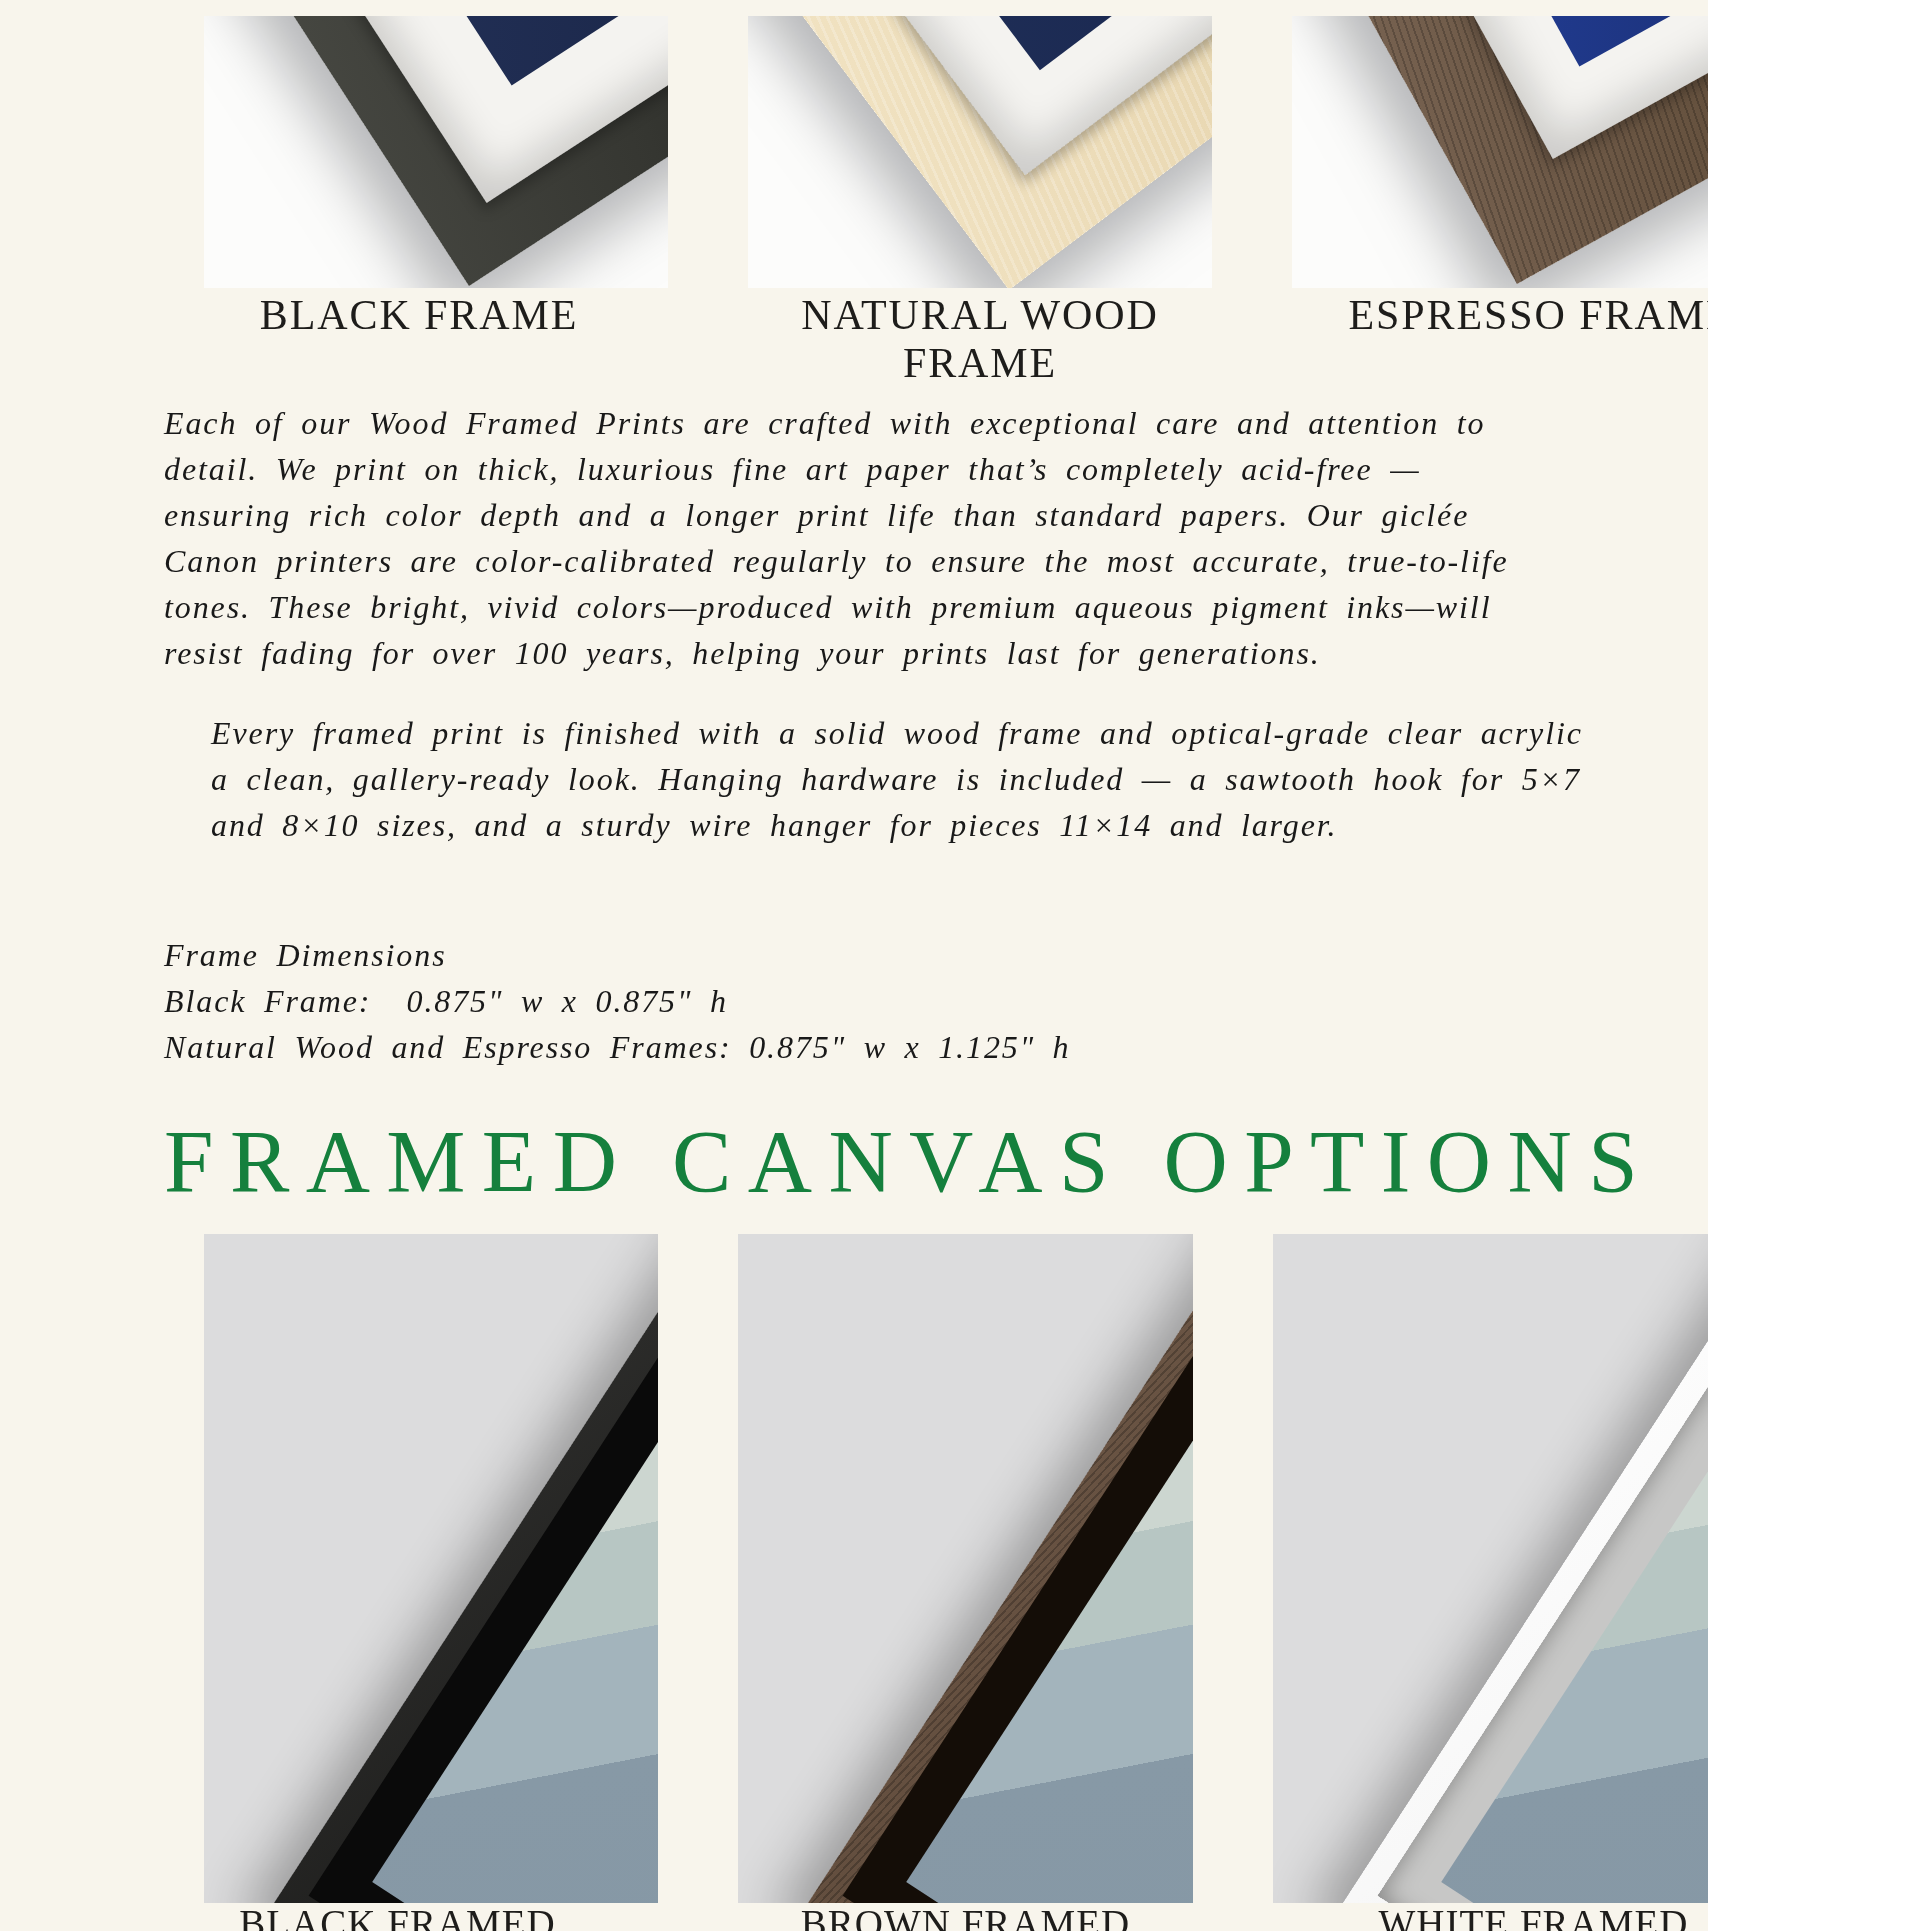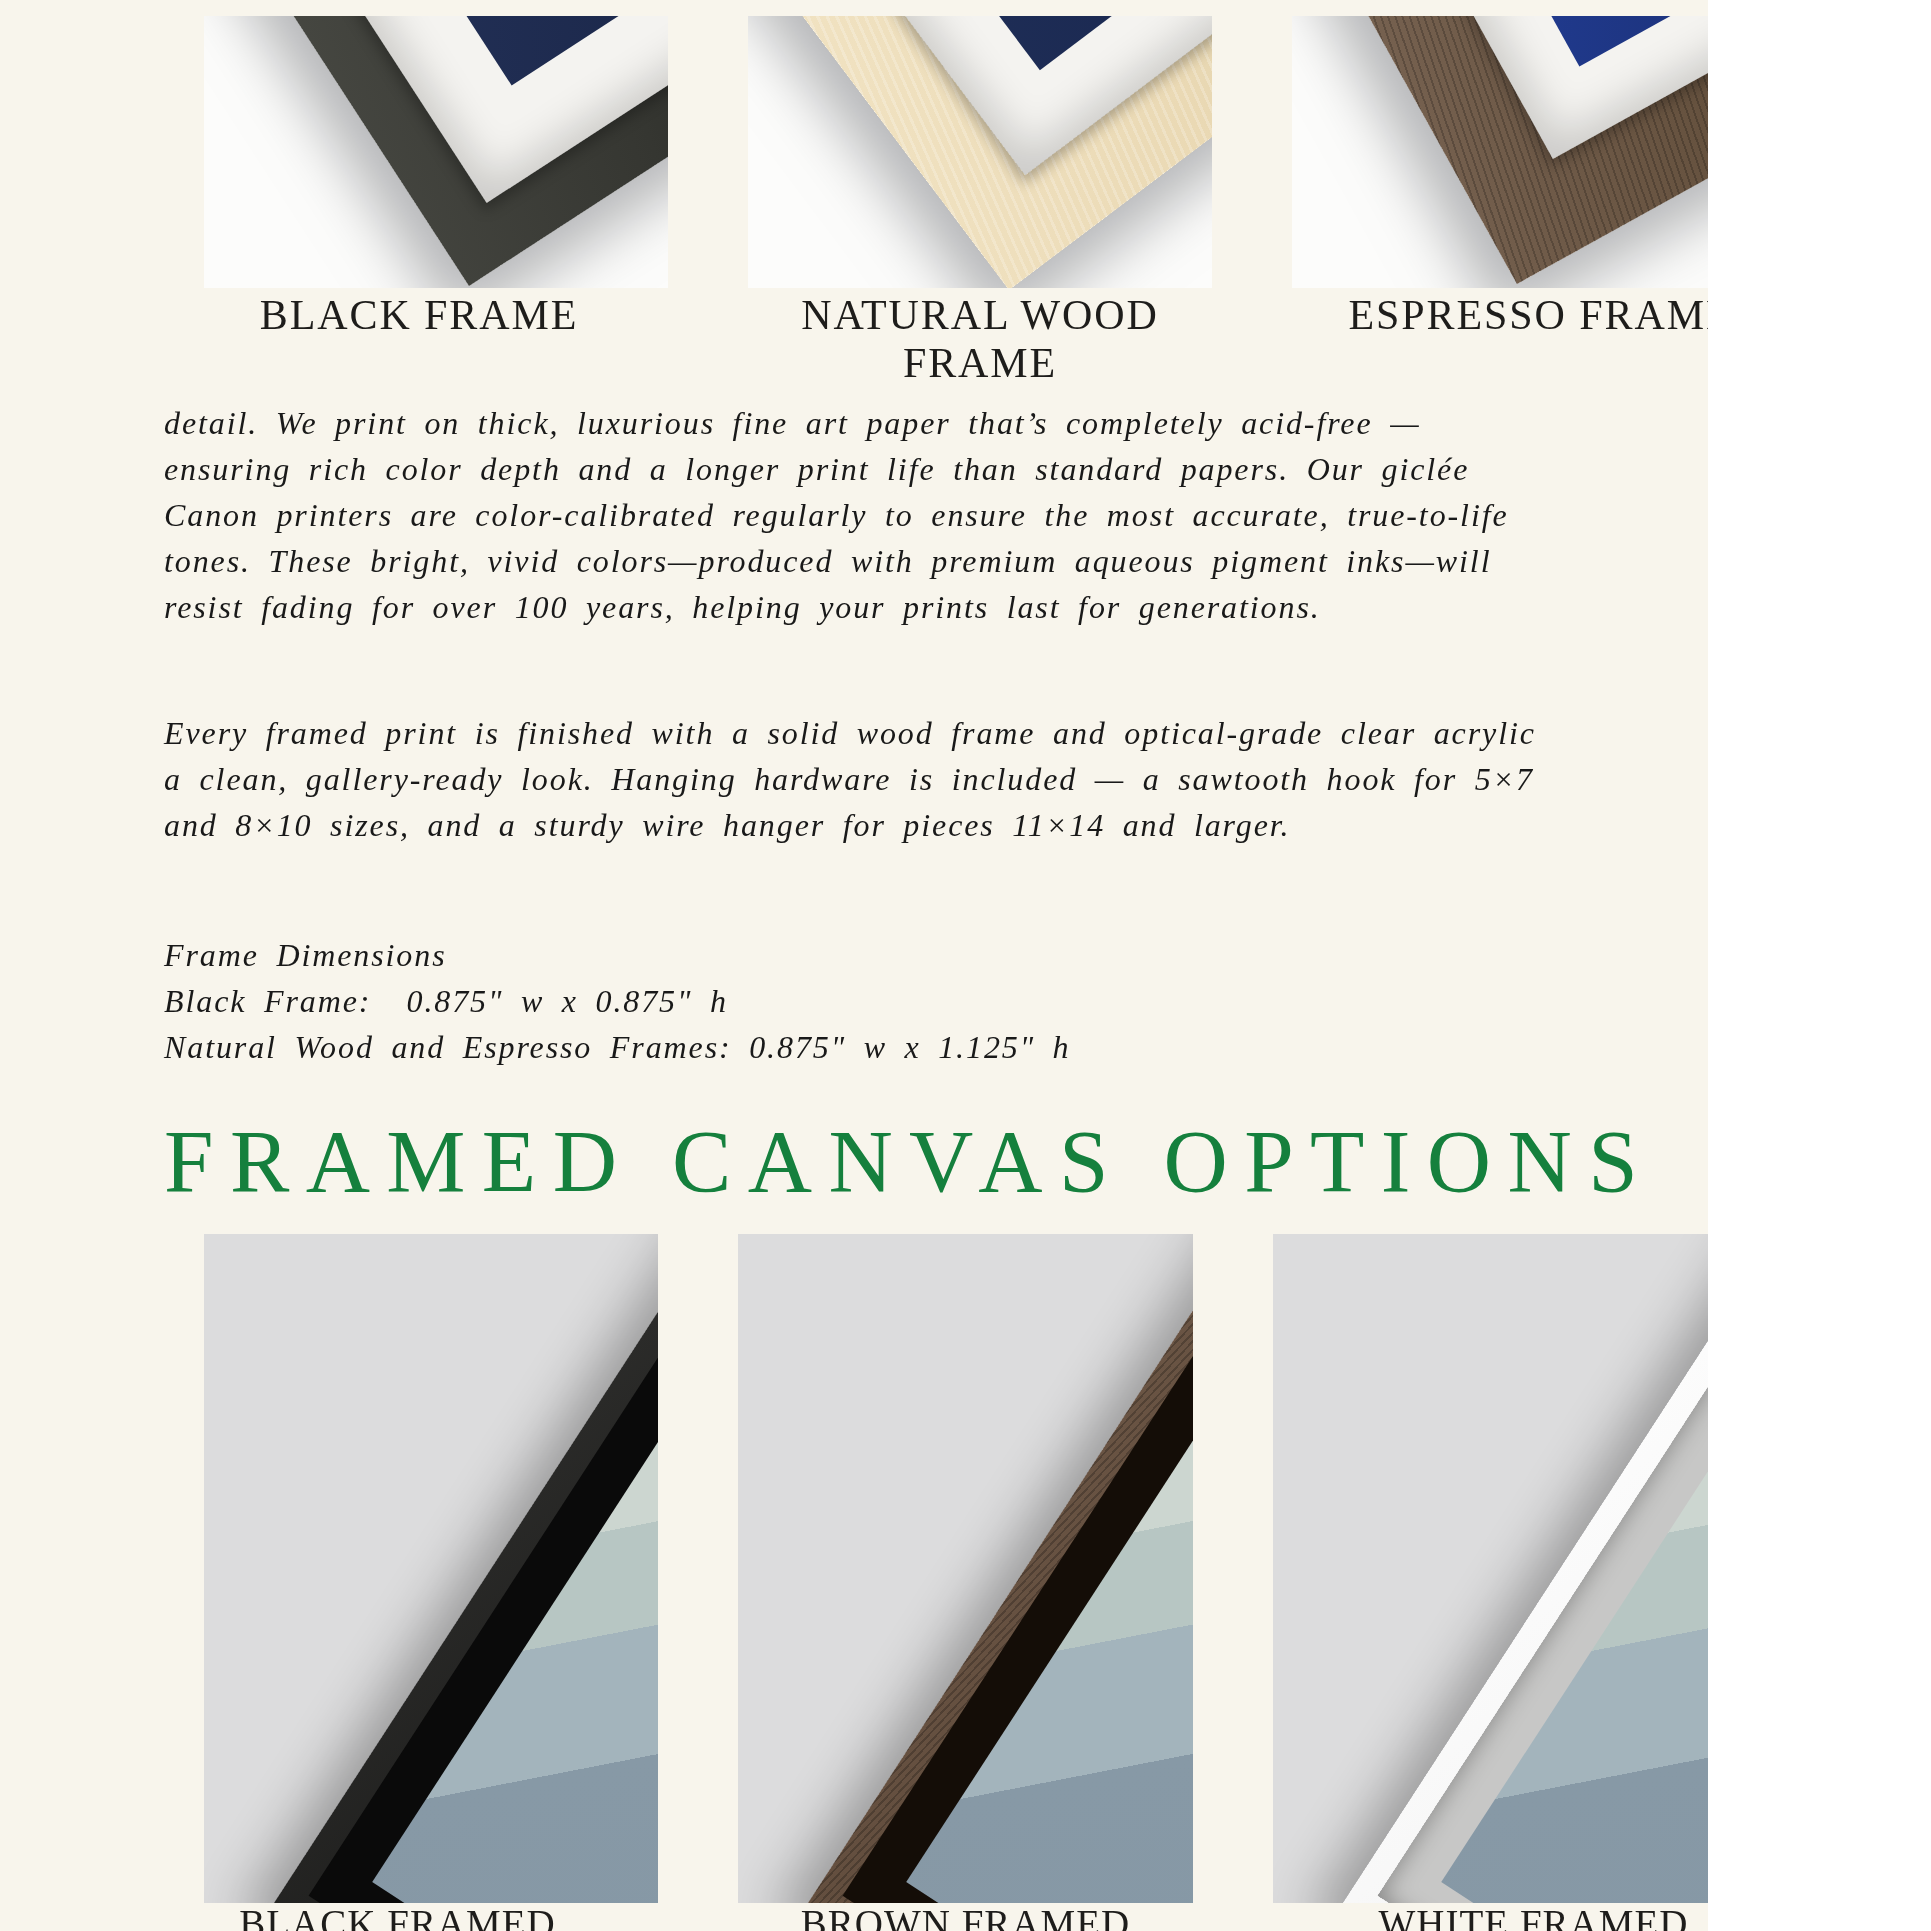--- a/index.html
+++ b/index.html
@@ -75,21 +75,21 @@
   .labels.top-labels{left:164px;top:291px;width:1632px;}
   .labels.bottom-labels{left:164px;top:1902px;width:1603px;}
   .labels .cell{text-align:center;line-height:48px;letter-spacing:1.9px;font-size:42px;color:#1e1d1b;}
   .top-labels .cell{width:510px;}
   .bottom-labels .cell{width:467px;font-size:39px;line-height:44px;letter-spacing:1px;}
 
   .body-copy{position:absolute;left:164px;width:1641px;font-style:italic;
     font-size:32px;line-height:46px;letter-spacing:1.9px;word-spacing:7.7px;color:#191919;}
   .body-copy .line{white-space:pre;}
   .para1{top:400px;}
-  .para2{top:710px;}
+  .para2{top:710px;margin-left:47px;}
   .dims{top:932px;}
 
   .canvas-heading{
     position:absolute;left:164px;top:1113px;width:1632px;margin:0;
     font-size:89px;font-weight:400;line-height:97px;letter-spacing:16.4px;
     white-space:nowrap;color:#15803d;
   }
 </style>
 </head>
 <body>
@@ -120,20 +120,21 @@
     </figure>
   </div>
 
   <div class="labels top-labels">
     <div class="cell">BLACK FRAME</div>
     <div class="cell">NATURAL WOOD FRAME</div>
     <div class="cell">ESPRESSO FRAME</div>
   </div>
 
   <div class="body-copy para1">
+    <div class="line">Each of our Wood Framed Prints are crafted with exceptional care and attention to</div>
     <div class="line">detail. We print on thick, luxurious fine art paper that’s completely acid-free —</div>
     <div class="line">ensuring rich color depth and a longer print life than standard papers. Our giclée</div>
     <div class="line">Canon printers are color-calibrated regularly to ensure the most accurate, true-to-life</div>
     <div class="line">tones. These bright, vivid colors—produced with premium aqueous pigment inks—will</div>
     <div class="line">resist fading for over 100 years, helping your prints last for generations.</div>
   </div>
 
   <div class="body-copy para2">
     <div class="line">Every framed print is finished with a solid wood frame and optical-grade clear acrylic</div>
     <div class="line">a clean, gallery-ready look. Hanging hardware is included — a sawtooth hook for 5×7</div>

